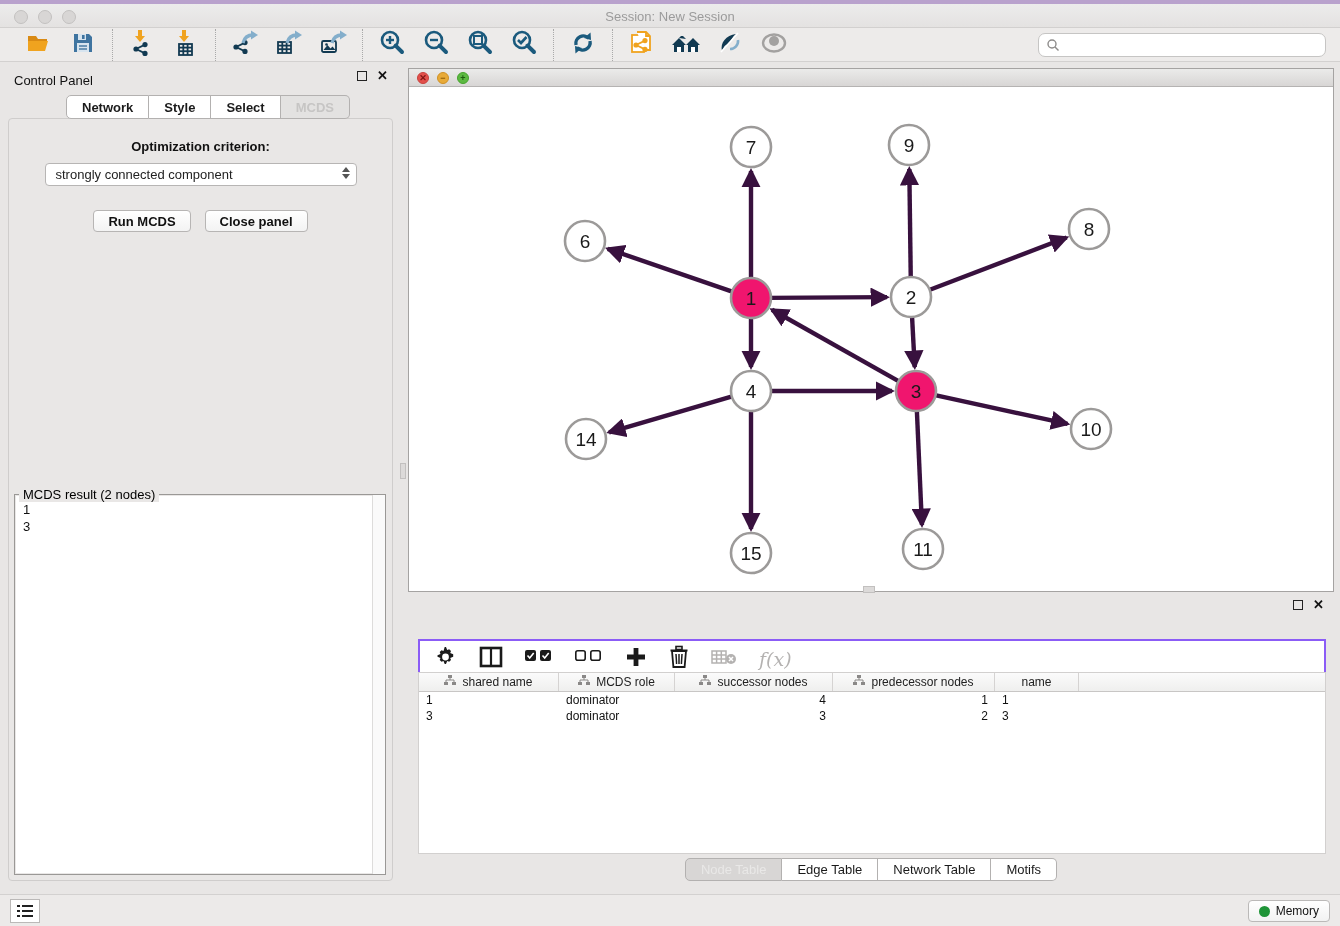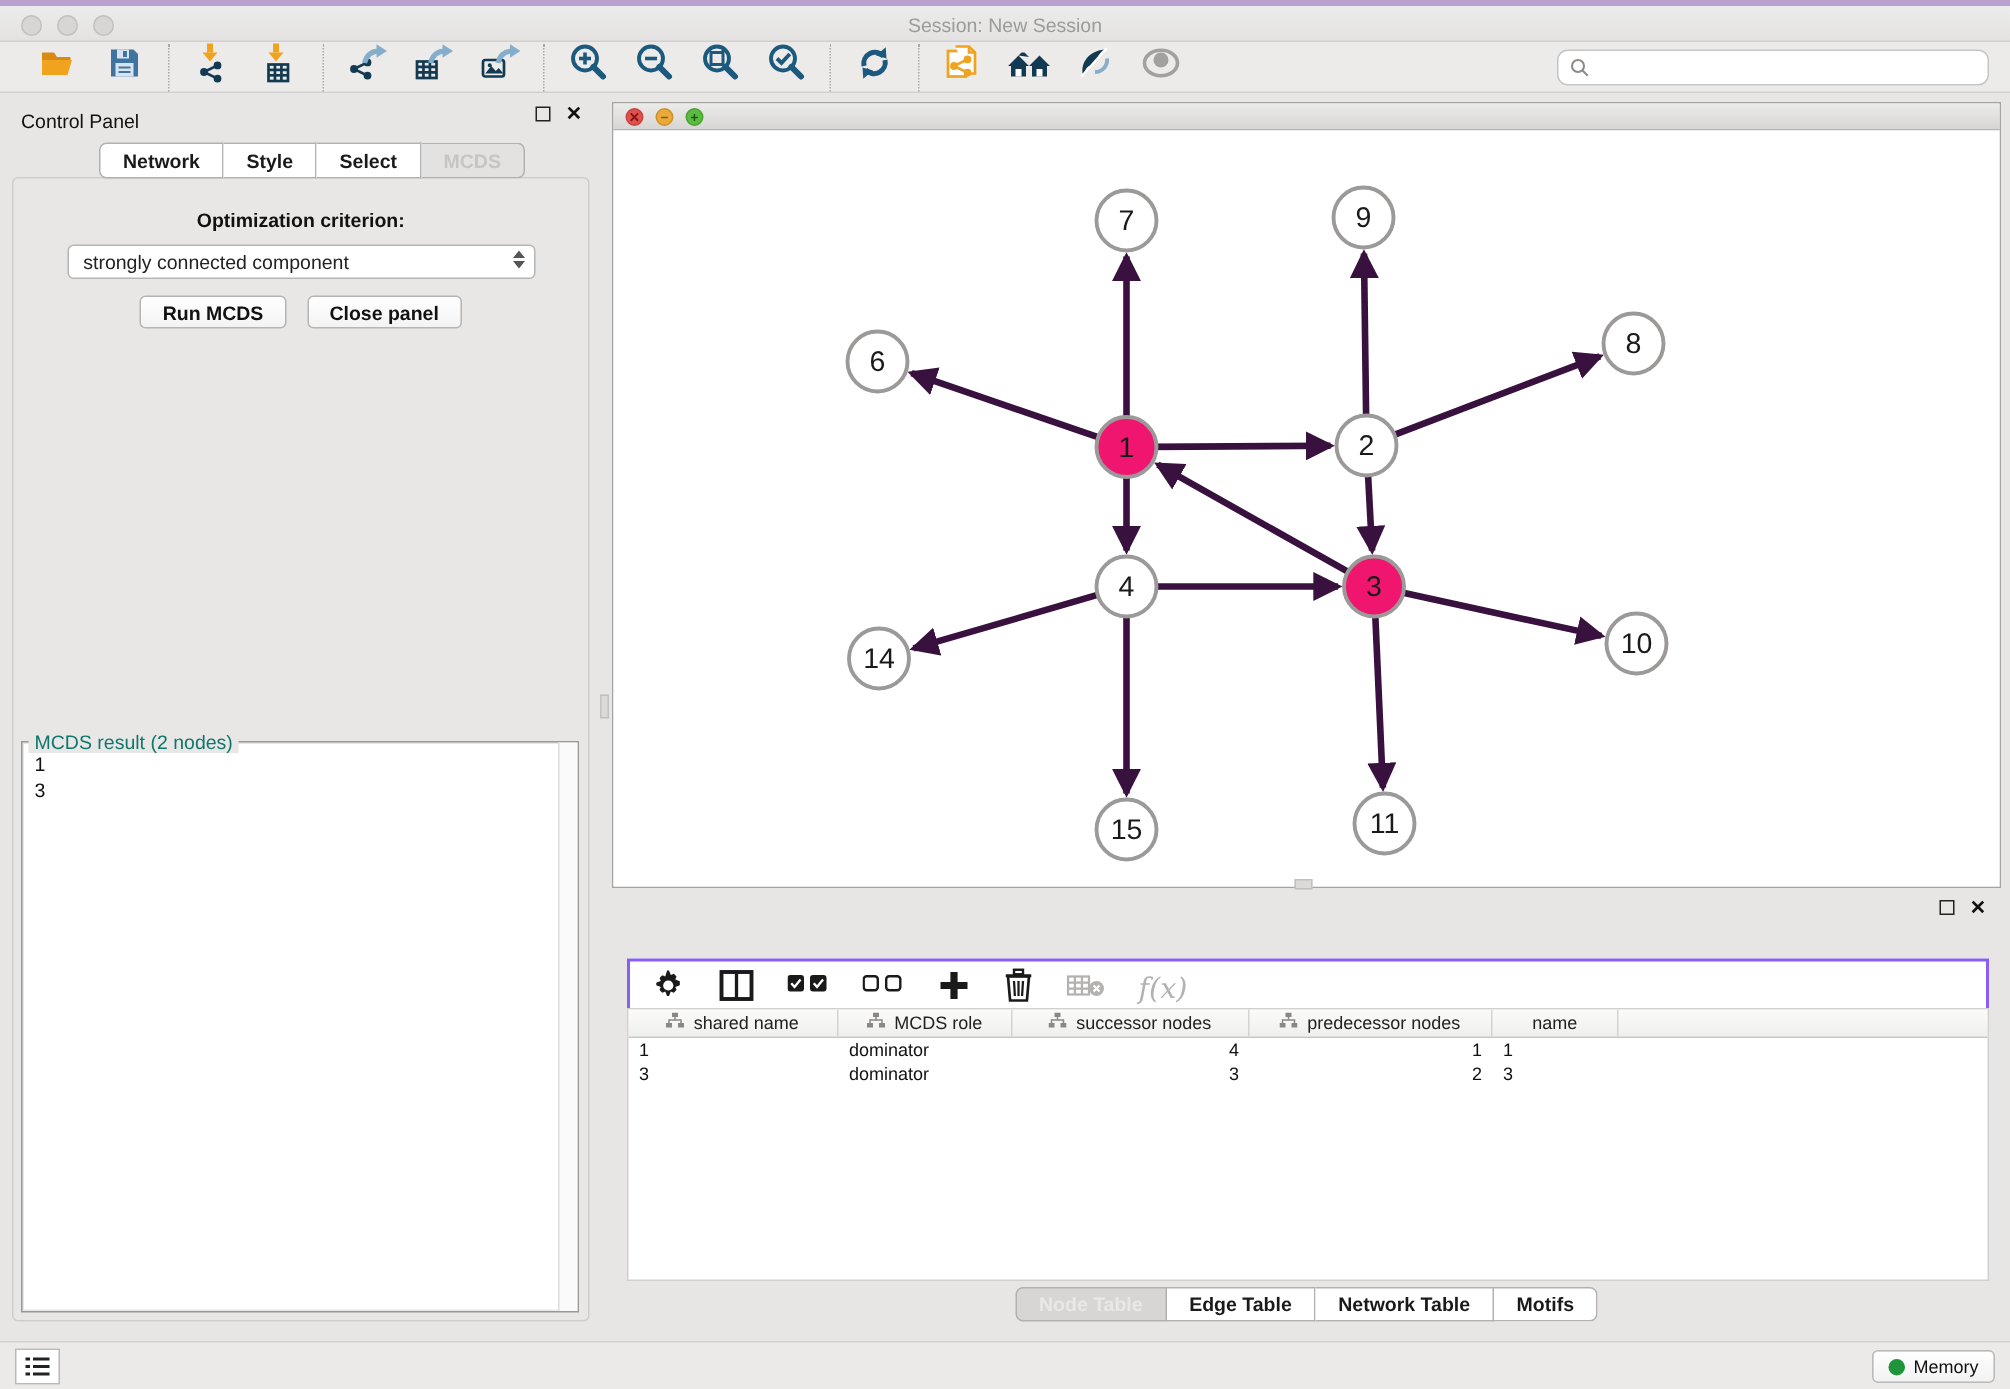--- a/index.html
+++ b/index.html
@@ -59,33 +59,33 @@
   .criterion-label { text-align:center; margin-top:20px; font-size:13px; font-weight:bold; color:#111; }
   .dropdown {
     margin:9px auto 0 auto; width:312px; height:23px; background:#fff;
     border:1px solid #b7b5b4; border-radius:4px; display:flex; align-items:center;
     font-size:13px; padding-left:10px; position:relative;
   }
   .stepper { position:absolute; right:6px; top:3px; display:flex; flex-direction:column; gap:2px; }
   .stepper i { width:0; height:0; border-left:4px solid transparent; border-right:4px solid transparent; display:block; }
   .stepper .up { border-bottom:5px solid #555; }
   .stepper .down { border-top:5px solid #555; }
-  .cp-buttons { display:flex; justify-content:center; gap:14px; margin-top:11px; }
+  .cp-buttons { display:flex; justify-content:center; gap:14px; margin-top:24px; }
   .btn {
     height:22px; padding:0 14px; background:linear-gradient(#ffffff,#f3f3f3);
     border:1px solid #b7b5b4; border-radius:4px; font-size:13px; font-weight:bold; color:#111;
     display:flex; align-items:center;
   }
   .result-group {
     position:absolute; left:5px; top:375px; width:372px; height:381px;
     border:1px solid #9a9896;
   }
   .result-title {
     position:absolute; top:-8px; left:4px; background:#e9e7e6; padding:0 4px;
-    font-size:13px; color:#0f766e;
+    font-size:13px; color:#000000;
   }
   .result-area {
     position:absolute; left:1px; top:1px; right:1px; bottom:1px; background:#fff;
     font-size:13px; padding:5px 0 0 7px; line-height:17px; white-space:pre; color:#111;
   }
   .result-scrollbar {
     position:absolute; right:0; top:0; bottom:0; width:13px;
     background:#fafafa; border-left:1px solid #dddcdb;
   }
   
@@ -124,21 +124,21 @@
   }
   .thead { display:flex; height:19px; border-bottom:1px solid #c8c6c5; background:linear-gradient(#fbfbfb,#efefee); }
   .th {
     display:flex; align-items:center; justify-content:center; gap:6px;
     font-size:12px; color:#222; border-right:1px solid #d5d3d2; height:100%;
   }
   .trow { display:flex; height:16px; align-items:center; }
   .td { font-size:12px; color:#111; padding:0 7px; }
   .td.right { text-align:right; }
   .ttabs { position:absolute; left:0; top:262px; width:100%; display:flex; justify-content:center; }
-  .ttabs .seg-tab { font-weight:bold; height:23px; }
+  .ttabs .seg-tab { font-weight:normal; height:23px; }
   .ttabs .seg-tab.selected { background:#d8d6d5; color:#e9e8e7; }
   
   .statusbar {
     position:absolute; left:0; top:894px; width:1340px; height:32px;
     background:#eceae9; border-top:1px solid #d3d1d0;
   }
   .list-btn {
     position:absolute; left:10px; top:4px; width:30px; height:24px;
     background:#fff; border:1px solid #bbb9b8; display:flex; align-items:center; justify-content:center;
   }

